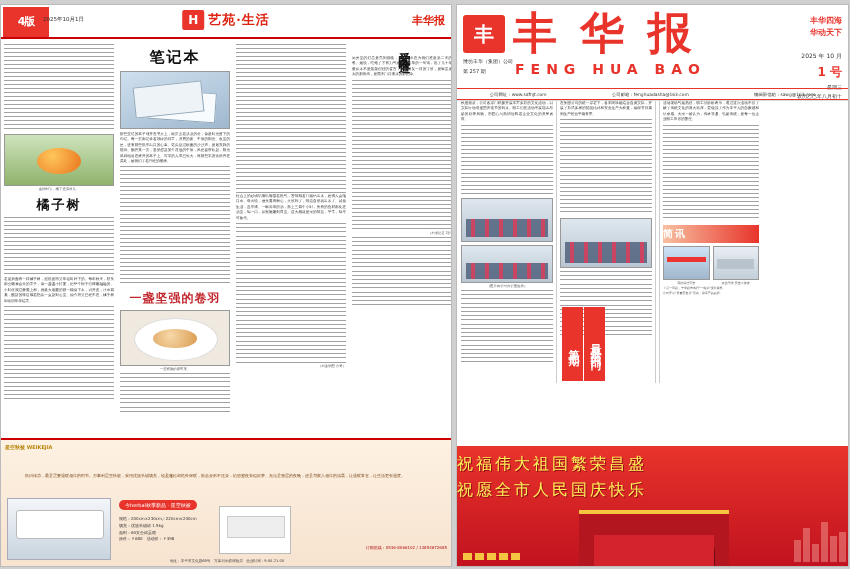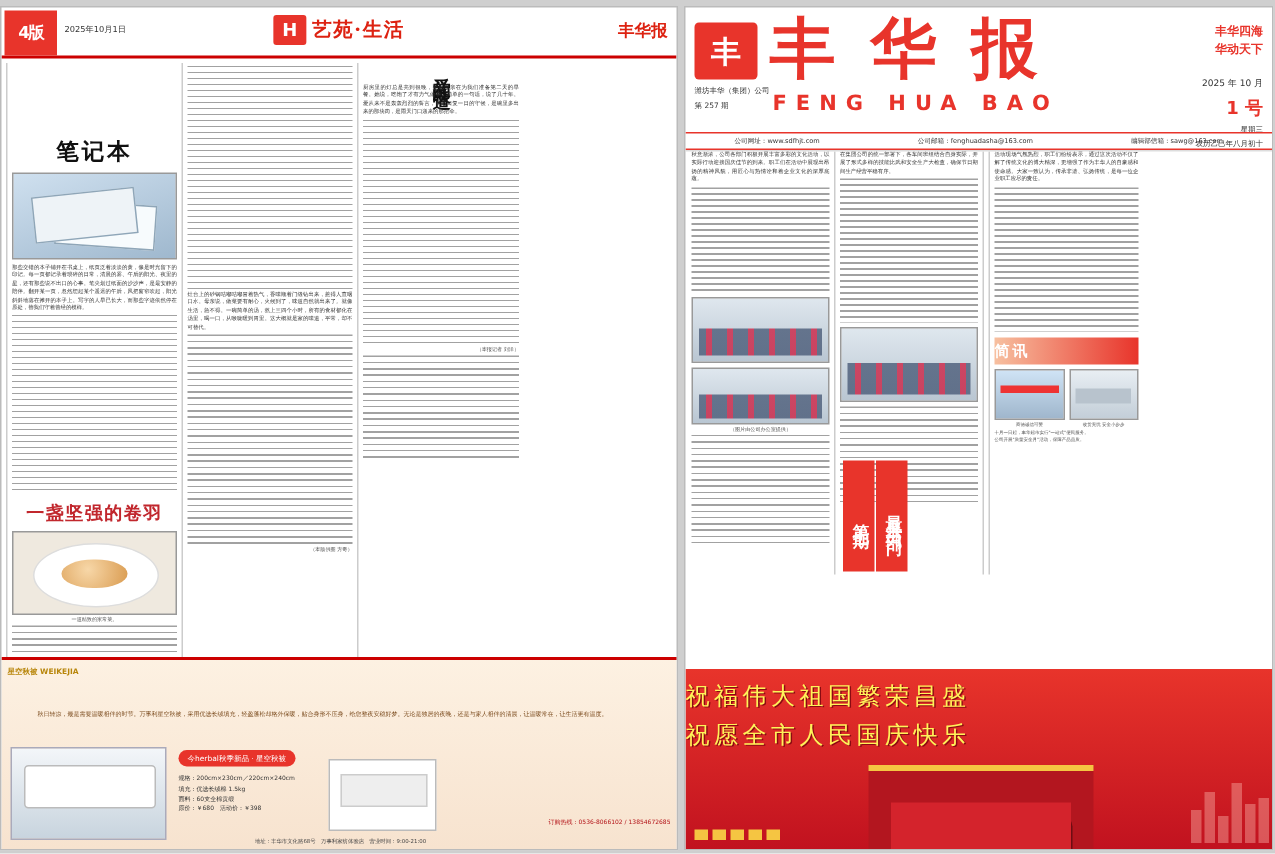--- a/index.html
+++ b/index.html
@@ -11,21 +11,21 @@
     overflow: hidden;
     position: relative;
   }
   .page { position:absolute; top:0; background:#fff; overflow:hidden; }
 
   
   #left-page { left:0; top:4px; width:452px; height:563px; border:1px solid #bbb; }
 
   .l-masthead { position:relative; height:34px; border-bottom:2px solid #c00; }
   .badge4 {
-    position:absolute; left:2px; top:2px; width:35px; height:30px;
+    position:absolute; left:2px; top:2px; width:46px; height:30px;
     background:#e8342b; color:#fff; font-weight:bold; font-size:11px;
     display:flex; align-items:center; justify-content:center; line-height:1.1;
     text-align:center; letter-spacing:-1px;
   }
   .l-date { position:absolute; left:42px; top:11px; font-size:5.5px; color:#333; }
   .l-center { position:absolute; left:50%; transform:translateX(-50%); top:5px;
     display:flex; align-items:center; gap:4px; }
   .l-logo { width:22px; height:20px; background:#e8342b; color:#fff; font-size:12px;
     display:flex; align-items:center; justify-content:center; font-weight:bold; border-radius:2px;}
   .l-title { font-size:13px; font-weight:bold; color:#d21; letter-spacing:1px;
@@ -180,23 +180,32 @@
     <div class="l-date">2025年10月1日</div>
     <div class="l-center">
       <div class="l-logo">H</div>
       <div class="l-title">艺苑·生活</div>
     </div>
     <div class="l-right">丰华报</div>
   </div>
 
   <div class="l-body">
 
-    <div class="vline"></div>
-
-    <div class="lcol" style="width:110px;flex:0 0 110px;margin-top:44px;">
+    <div class="lcol" style="width:110px;flex:0 0 110px;">
+      <div class="txt fill" style="height:86px;margin-top:2px;"></div>
+      <div class="photo or" style="height:52px;margin-top:4px;"></div>
+      <div class="cap">金秋时节，橘子挂满枝头。</div>
+      <div class="hl h-orange">橘子树</div>
+      <div class="txt fill" style="height:58px;"></div>
+      <div class="txt" style="height:auto;margin-top:2px;">老屋后面有一棵橘子树，据说是祖父年轻时种下的。每年秋天，枝头都会缀满金黄的果子，像一盏盏小灯笼，把整个院子照得暖融融的。小时候我总爱爬上树，挑最大最圆的那一颗摘下来，剥开皮，汁水四溅，酸甜的味道顺着指尖一直甜到心里。如今祖父已经不在，橘子树却依旧年年结果。</div>
+      <div class="txt fill2" style="height:96px;margin-top:2px;"></div>
+    </div>
+    <div class="vline"></div>
+
+    <div class="lcol" style="width:110px;flex:0 0 110px;">
       <div class="hl h-note">笔记本</div>
       <div class="photo nb" style="height:58px;"></div>
       <div class="txt" style="margin-top:3px;">那些交错的本子铺开在书桌上，纸页泛着淡淡的黄，像是时光留下的印记。每一页都记录着琐碎的日常，清晨的雾、午后的阳光、夜里的星，还有那些说不出口的心事。笔尖划过纸面的沙沙声，是最安静的陪伴。翻开某一页，忽然想起某个遥远的午后，风把窗帘吹起，阳光斜斜地落在摊开的本子上。写字的人早已长大，而那些字迹依然停在原处，替我们守着曾经的模样。</div>
       <div class="txt fill" style="height:120px;margin-top:2px;"></div>
       <div class="hl h-red">一盏坚强的卷羽</div>
       <div class="photo dish" style="height:56px;margin-top:2px;"></div>
       <div class="cap">一道精致的家常菜。</div>
       <div class="txt fill2" style="height:40px;margin-top:2px;"></div>
     </div>
     <div class="vline"></div>

